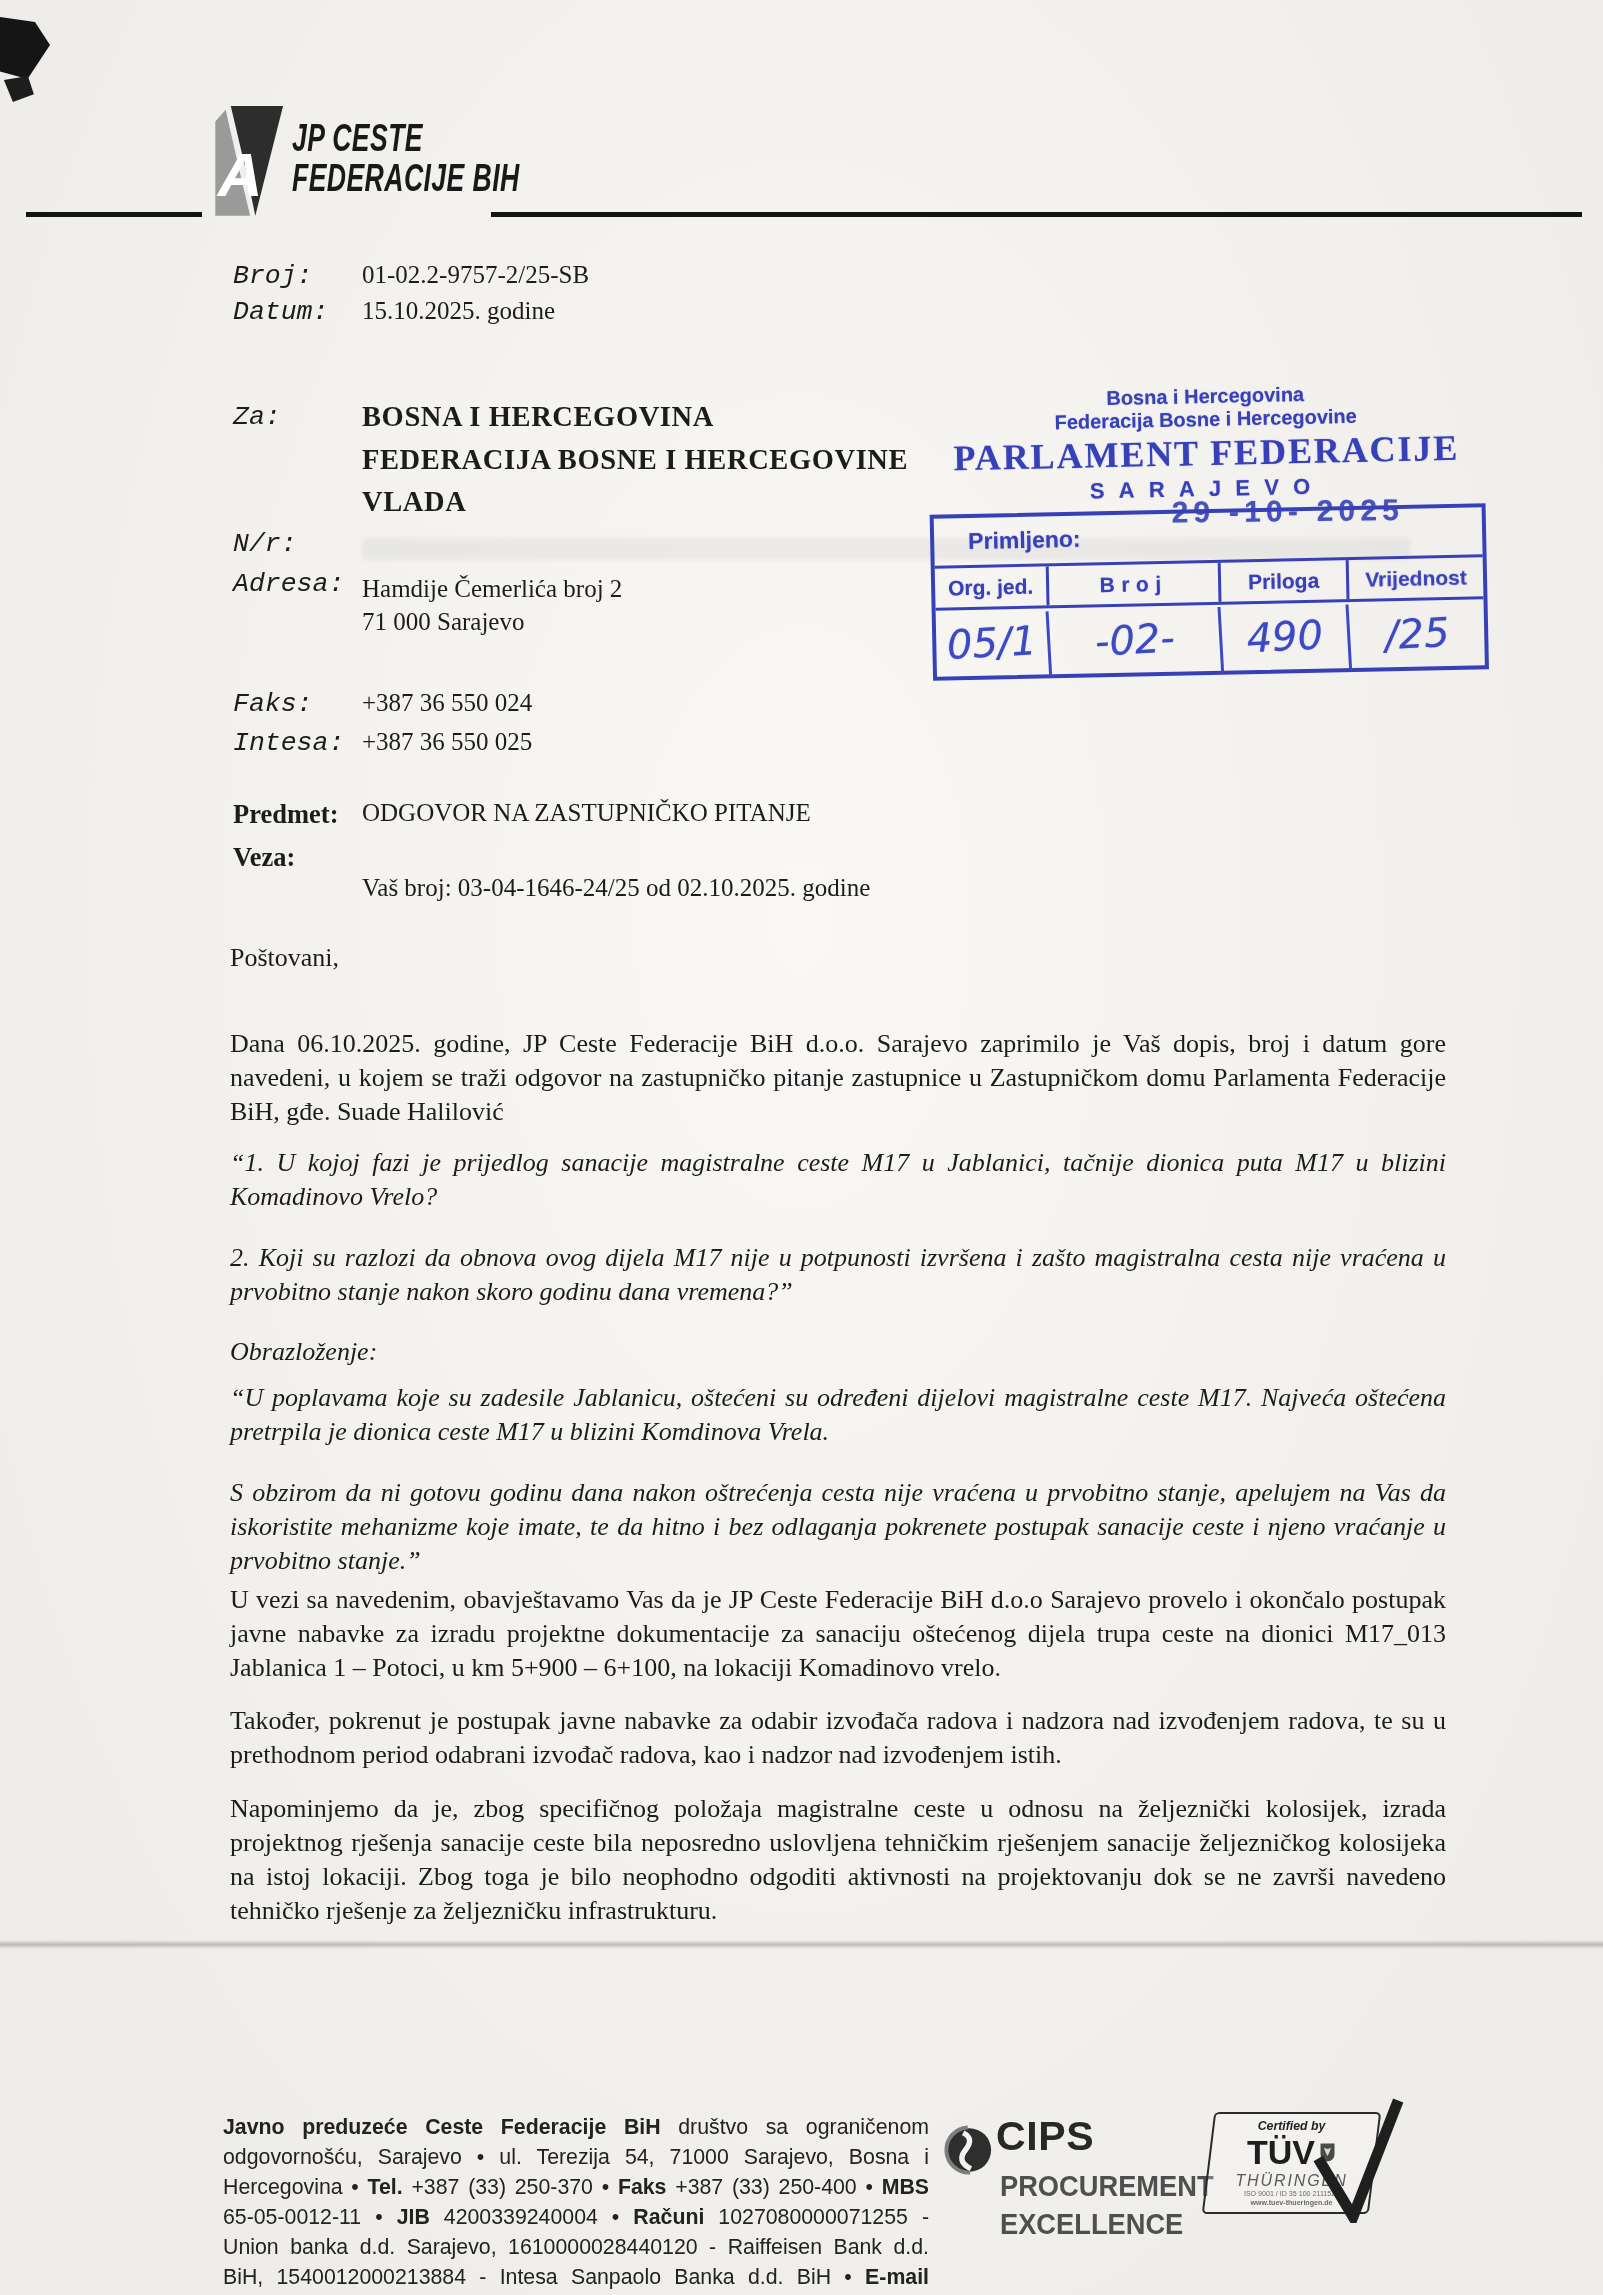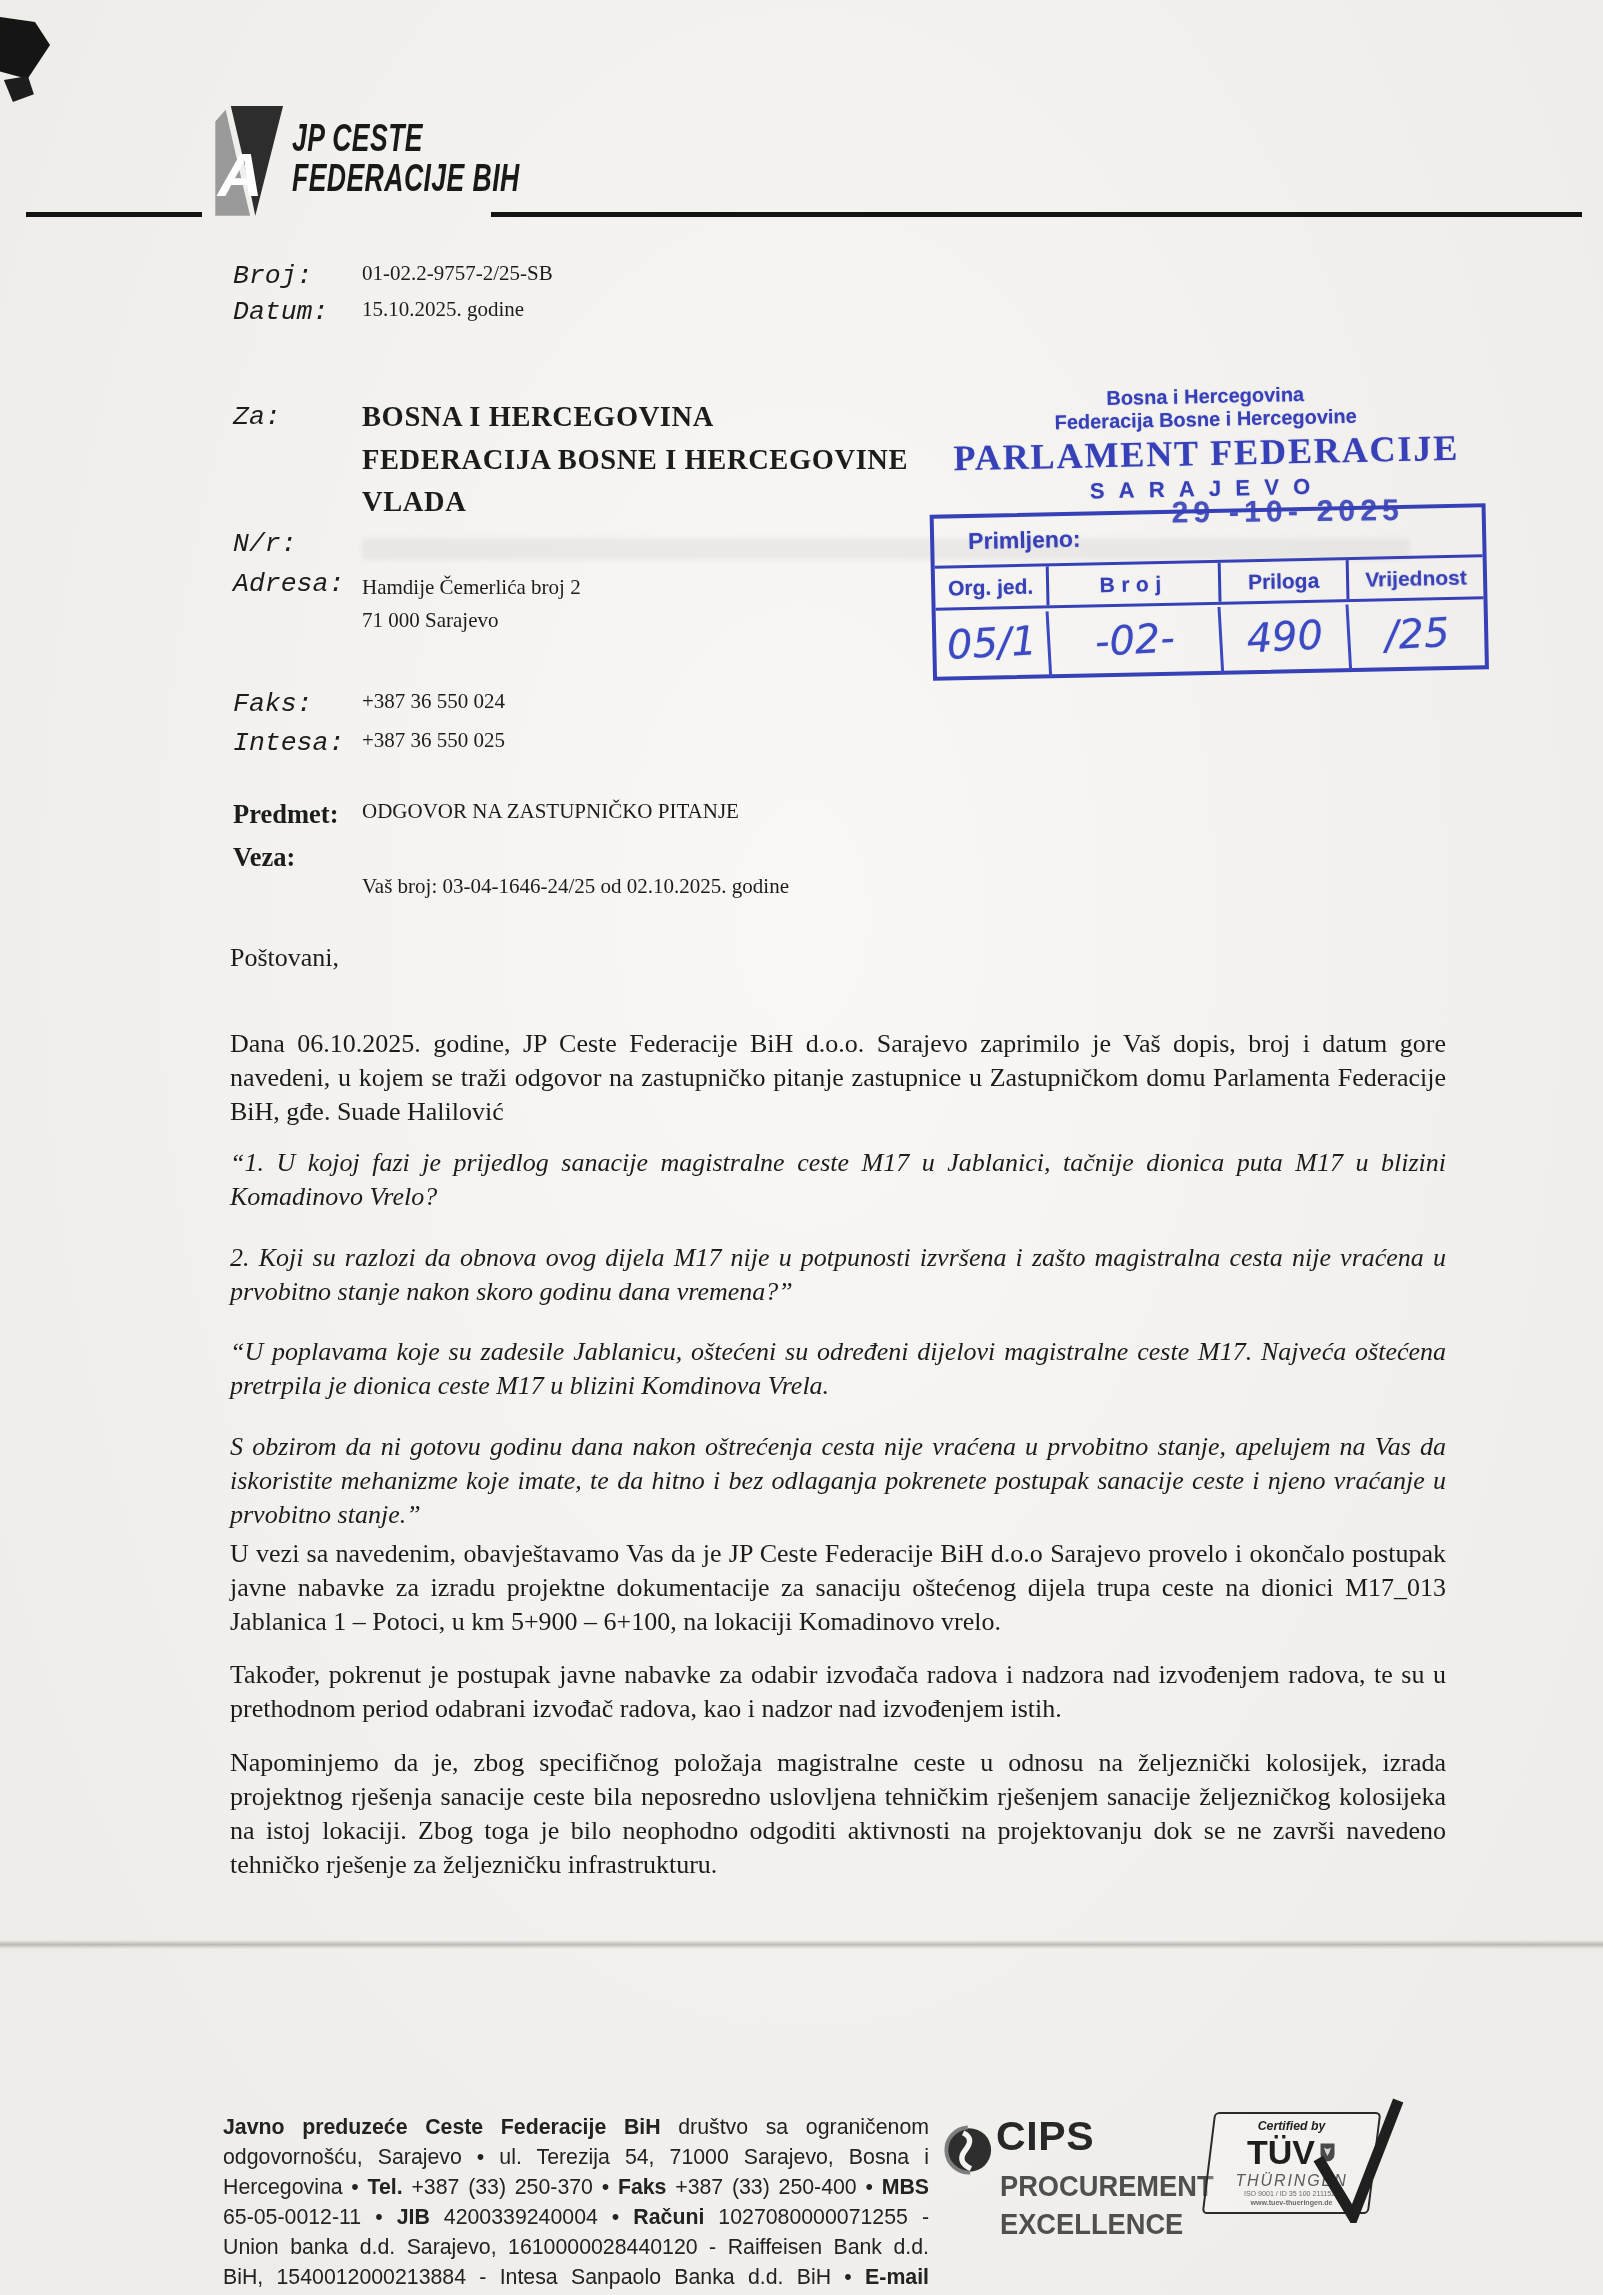--- a/index.html
+++ b/index.html
@@ -21,21 +21,21 @@
   
   .rule{height:4.5px;background:#141414;top:212px;}
   .rule.left{left:26px;width:176px;}
   .rule.right{left:491px;width:1091px;}
   .logo-icon{left:215px;top:106px;width:69px;height:111px;}
   .logo-text{left:292px;top:118px;font-family:"Liberation Sans",sans-serif;
              font-weight:bold;font-style:italic;font-size:38px;line-height:40px;
              transform:scaleX(.70);transform-origin:left top;letter-spacing:0.6px;color:#191919;}
   .meta-lab,.lab{font-style:italic;font-size:26.5px;font-family:Liberation Mono, monospace;}
   .rowlab{left:233px;}
-  .rowval{left:362px;font-size:21px;}
+  .rowval{left:362px;font-size:25px;}
   .bold-caps{font-weight:bold;font-size:28.5px;letter-spacing:0.6px;}
   
   .stamp{left:930px;top:385px;width:556px;transform:rotate(-1.2deg);
          color:#2c36b4;opacity:.94;font-family:"Liberation Sans",sans-serif;}
   .stamp *{text-shadow:0 0 1.3px rgba(44,54,180,.45);}
   .st-c{text-align:center;}
   .st-l1{font-size:20px;font-weight:bold;}
   .st-l2{font-size:20px;font-weight:bold;}
   .st-l3{font-family:"Liberation Serif",serif;font-size:36px;font-weight:bold;letter-spacing:1.9px;margin-top:1.3px;}
   .st-l4{font-size:22px;font-weight:bold;letter-spacing:14.2px;margin-top:1.3px;}
@@ -149,20 +149,21 @@
   <div class="abs blab rowlab" style="top:799px">Predmet:</div>
   <div class="abs rowval" style="top:799px">ODGOVOR NA ZASTUPNIČKO PITANJE</div>
   <div class="abs blab rowlab" style="top:842px">Veza:</div>
   <div class="abs rowval" style="top:874px">Vaš broj: 03-04-1646-24/25 od 02.10.2025. godine</div>
 
   <div class="abs body-flow">
     <p style="margin-bottom:52px">Poštovani,</p>
     <p style="margin-bottom:17px">Dana 06.10.2025. godine, JP Ceste Federacije BiH d.o.o. Sarajevo zaprimilo je Vaš dopis, broj i datum gore navedeni, u kojem se traži odgovor na zastupničko pitanje zastupnice u Zastupničkom domu Parlamenta Federacije BiH, gđe. Suade Halilović</p>
     <p class="it" style="margin-bottom:26.5px">“1. U kojoj fazi je prijedlog sanacije magistralne ceste M17 u Jablanici, tačnije dionica puta M17 u blizini Komadinovo Vrelo?</p>
     <p class="it" style="margin-bottom:26.5px">2. Koji su razlozi da obnova ovog dijela M17 nije u potpunosti izvršena i zašto magistralna cesta nije vraćena u prvobitno stanje nakon skoro godinu dana vremena?”</p>
+    <p class="it" style="margin-bottom:11.6px">Obrazloženje:</p>
     <p class="it" style="margin-bottom:27px">“U poplavama koje su zadesile Jablanicu, oštećeni su određeni dijelovi magistralne ceste M17. Najveća oštećena pretrpila je dionica ceste M17 u blizini Komdinova Vrela.</p>
     <p class="it" style="margin-bottom:5px">S obzirom da ni gotovu godinu dana nakon oštrećenja cesta nije vraćena u prvobitno stanje, apelujem na Vas da iskoristite mehanizme koje imate, te da hitno i bez odlaganja pokrenete postupak sanacije ceste i njeno vraćanje u prvobitno stanje.”</p>
     <p style="margin-bottom:19px">U vezi sa navedenim, obavještavamo Vas da je JP Ceste Federacije BiH d.o.o Sarajevo provelo i okončalo postupak javne nabavke za izradu projektne dokumentacije za sanaciju oštećenog dijela trupa ceste na dionici M17_013 Jablanica 1 – Potoci, u km 5+900 – 6+100, na lokaciji Komadinovo vrelo.</p>
     <p style="margin-bottom:20px">Također, pokrenut je postupak javne nabavke za odabir izvođača radova i nadzora nad izvođenjem radova, te su u prethodnom period odabrani izvođač radova, kao i nadzor nad izvođenjem istih.</p>
     <p style="margin-bottom:0">Napominjemo da je, zbog specifičnog položaja magistralne ceste u odnosu na željeznički kolosijek, izrada projektnog rješenja sanacije ceste bila neposredno uslovljena tehničkim rješenjem sanacije željezničkog kolosijeka na istoj lokaciji. Zbog toga je bilo neophodno odgoditi aktivnosti na projektovanju dok se ne završi navedeno tehničko rješenje za željezničku infrastrukturu.</p>
   </div>
 
   <div class="abs footer-text"><span class="b">Javno preduzeće Ceste Federacije BiH</span><span> društvo sa ograničenom odgovornošću, Sarajevo • ul. Terezija 54, 71000 Sarajevo, Bosna i Hercegovina • </span><span class="b">Tel.</span><span> +387 (33) 250-370 • </span><span class="b">Faks</span><span> +387 (33) 250-400 • </span><span class="b">MBS</span><span> 65-05-0012-11 • </span><span class="b">JIB</span><span> 4200339240004 • </span><span class="b">Računi</span><span> 1027080000071255 - Union banka d.d. Sarajevo, 1610000028440120 - Raiffeisen Bank d.d. BiH, 1540012000213884 - Intesa Sanpaolo Banka d.d. BiH • </span><span class="b">E-mail</span><span> info@jpcfbih.ba • </span><span class="b">URL</span><span> www.jpcfbih.ba</span></div>
 
   <div class="abs cips-globe">

